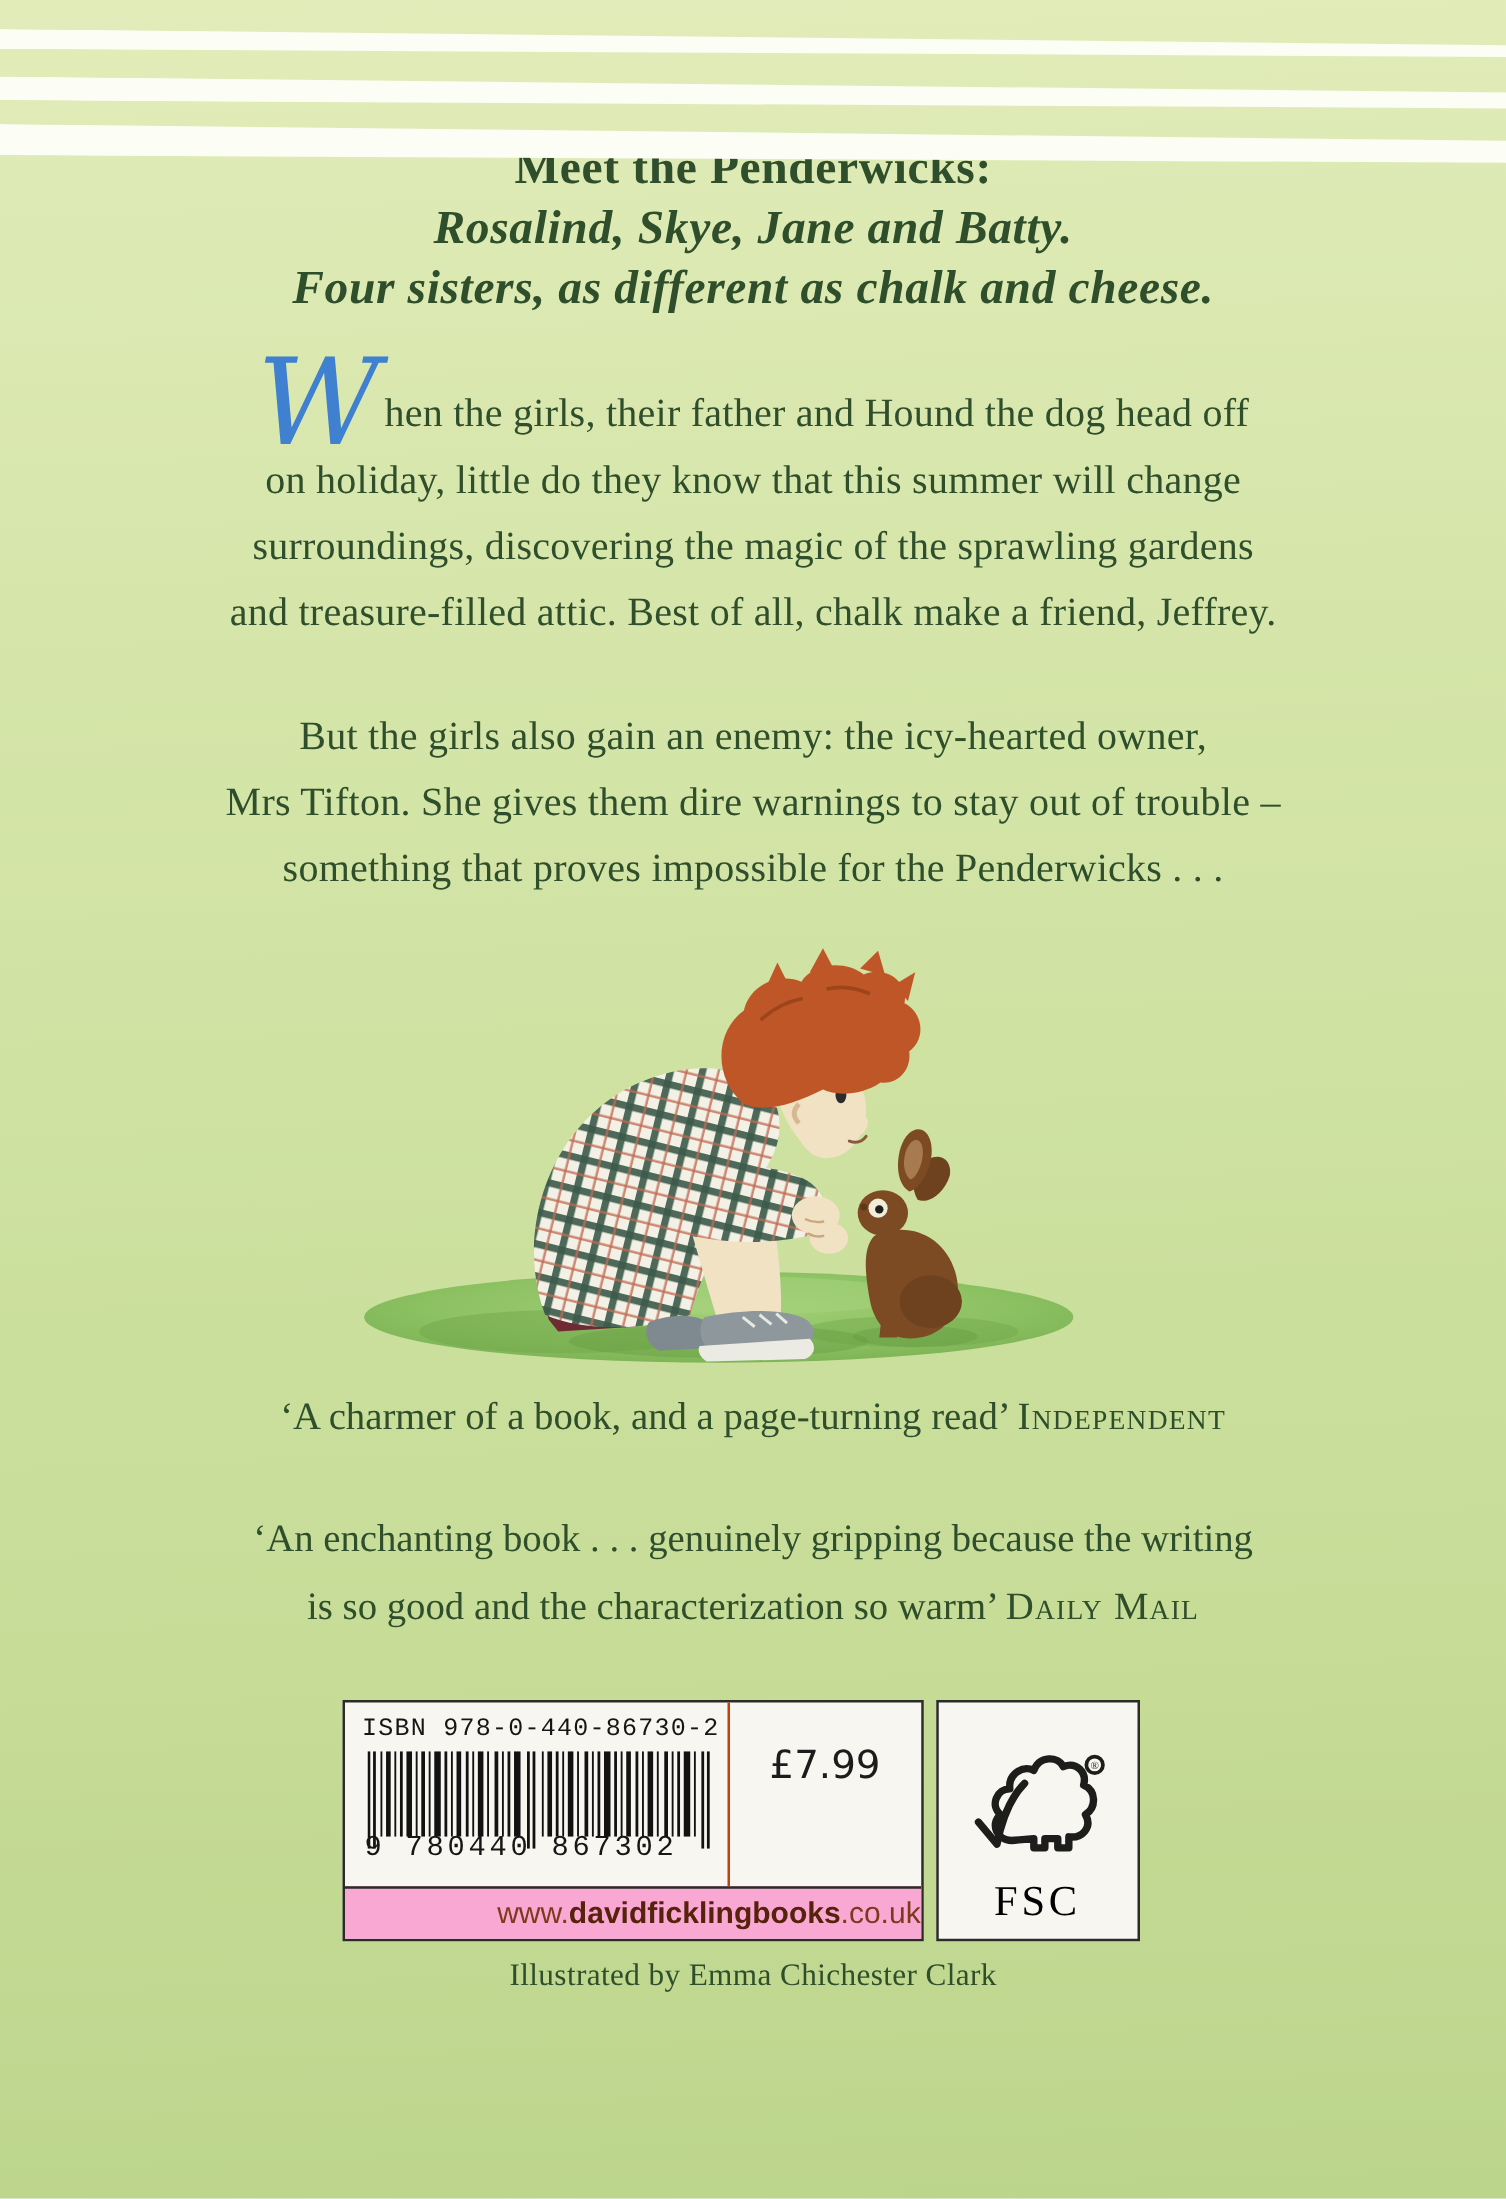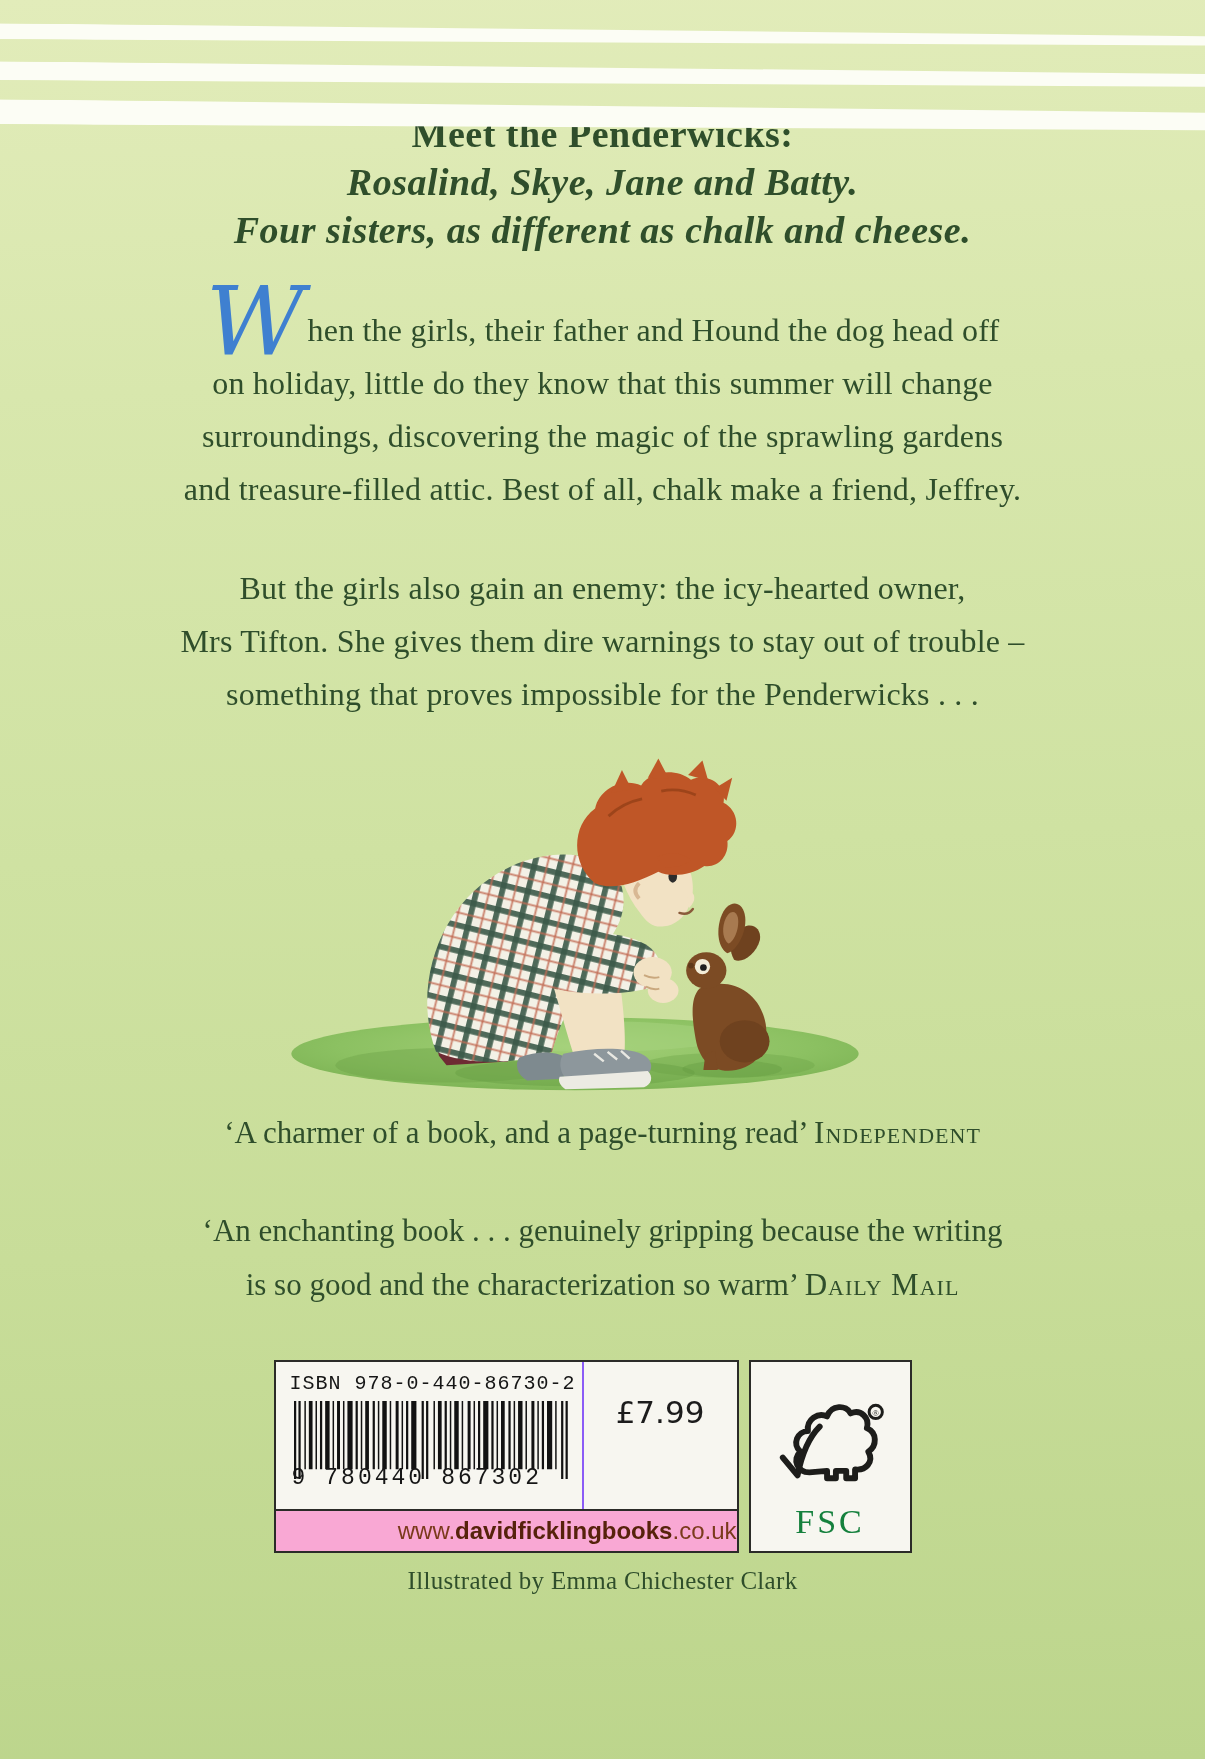--- a/index.html
+++ b/index.html
@@ -45,21 +45,21 @@
   
   .shop-row{
     margin-top:48px;display:flex;justify-content:center;align-items:stretch;
     transform:translateX(-10px);
   }
   .bar-box{
     width:465px;height:193px;background:#f7f6f0;border:2px solid #2b2b28;
     display:flex;flex-direction:column;box-sizing:border-box;
   }
   .bar-top{flex:1;display:flex;min-height:0;}
-  .bar-cell{width:308px;border-right:2px solid #8b5cf6;padding:10px 8px 0 14px;box-sizing:border-box;position:relative;}
+  .bar-cell{width:308px;border-right:2px solid #c2410c;padding:10px 8px 0 14px;box-sizing:border-box;position:relative;}
   .isbn-label{
     font-family:"Liberation Mono", monospace;font-size:20px;letter-spacing:1px;
     color:#161616;text-align:center;white-space:nowrap;
   }
   .bars{margin:6px auto 0 auto;display:block;}
   .digits-row{
     display:flex;justify-content:flex-start;gap:16px;margin-top:-14px;padding-left:2px;
     font-family:"Liberation Mono", monospace;font-size:23px;letter-spacing:3px;color:#161616;
     background:transparent;
   }
@@ -69,21 +69,21 @@
     height:40px;border-top:2px solid #2b2b28;background:#f9a8d4;
     display:flex;align-items:center;justify-content:flex-end;
     font-family:"Liberation Sans", sans-serif;font-size:24px;color:#7b3a1c;
   }
   .web-strip .mid{font-weight:700;color:#56220b;}
   .fsc-box{
     width:163px;height:193px;background:#f7f6f0;border:2px solid #2b2b28;margin-left:10px;
     box-sizing:border-box;display:flex;flex-direction:column;align-items:center;justify-content:flex-end;
     padding-bottom:10px;
   }
-  .fsc-label{font-family:"Liberation Serif", serif;font-size:34px;letter-spacing:3px;color:#15803d;margin-top:-4px;}
+  .fsc-label{font-family:"Liberation Serif", serif;font-size:34px;letter-spacing:3px;color:#000000;margin-top:-4px;}
 
   .credit{margin-top:14px;font-size:25px;letter-spacing:.3px;}
 </style>
 </head>
 <body>
 
 <div class="cover">
 
   <div class="stripe s1"></div>
   <div class="stripe s2"></div>

